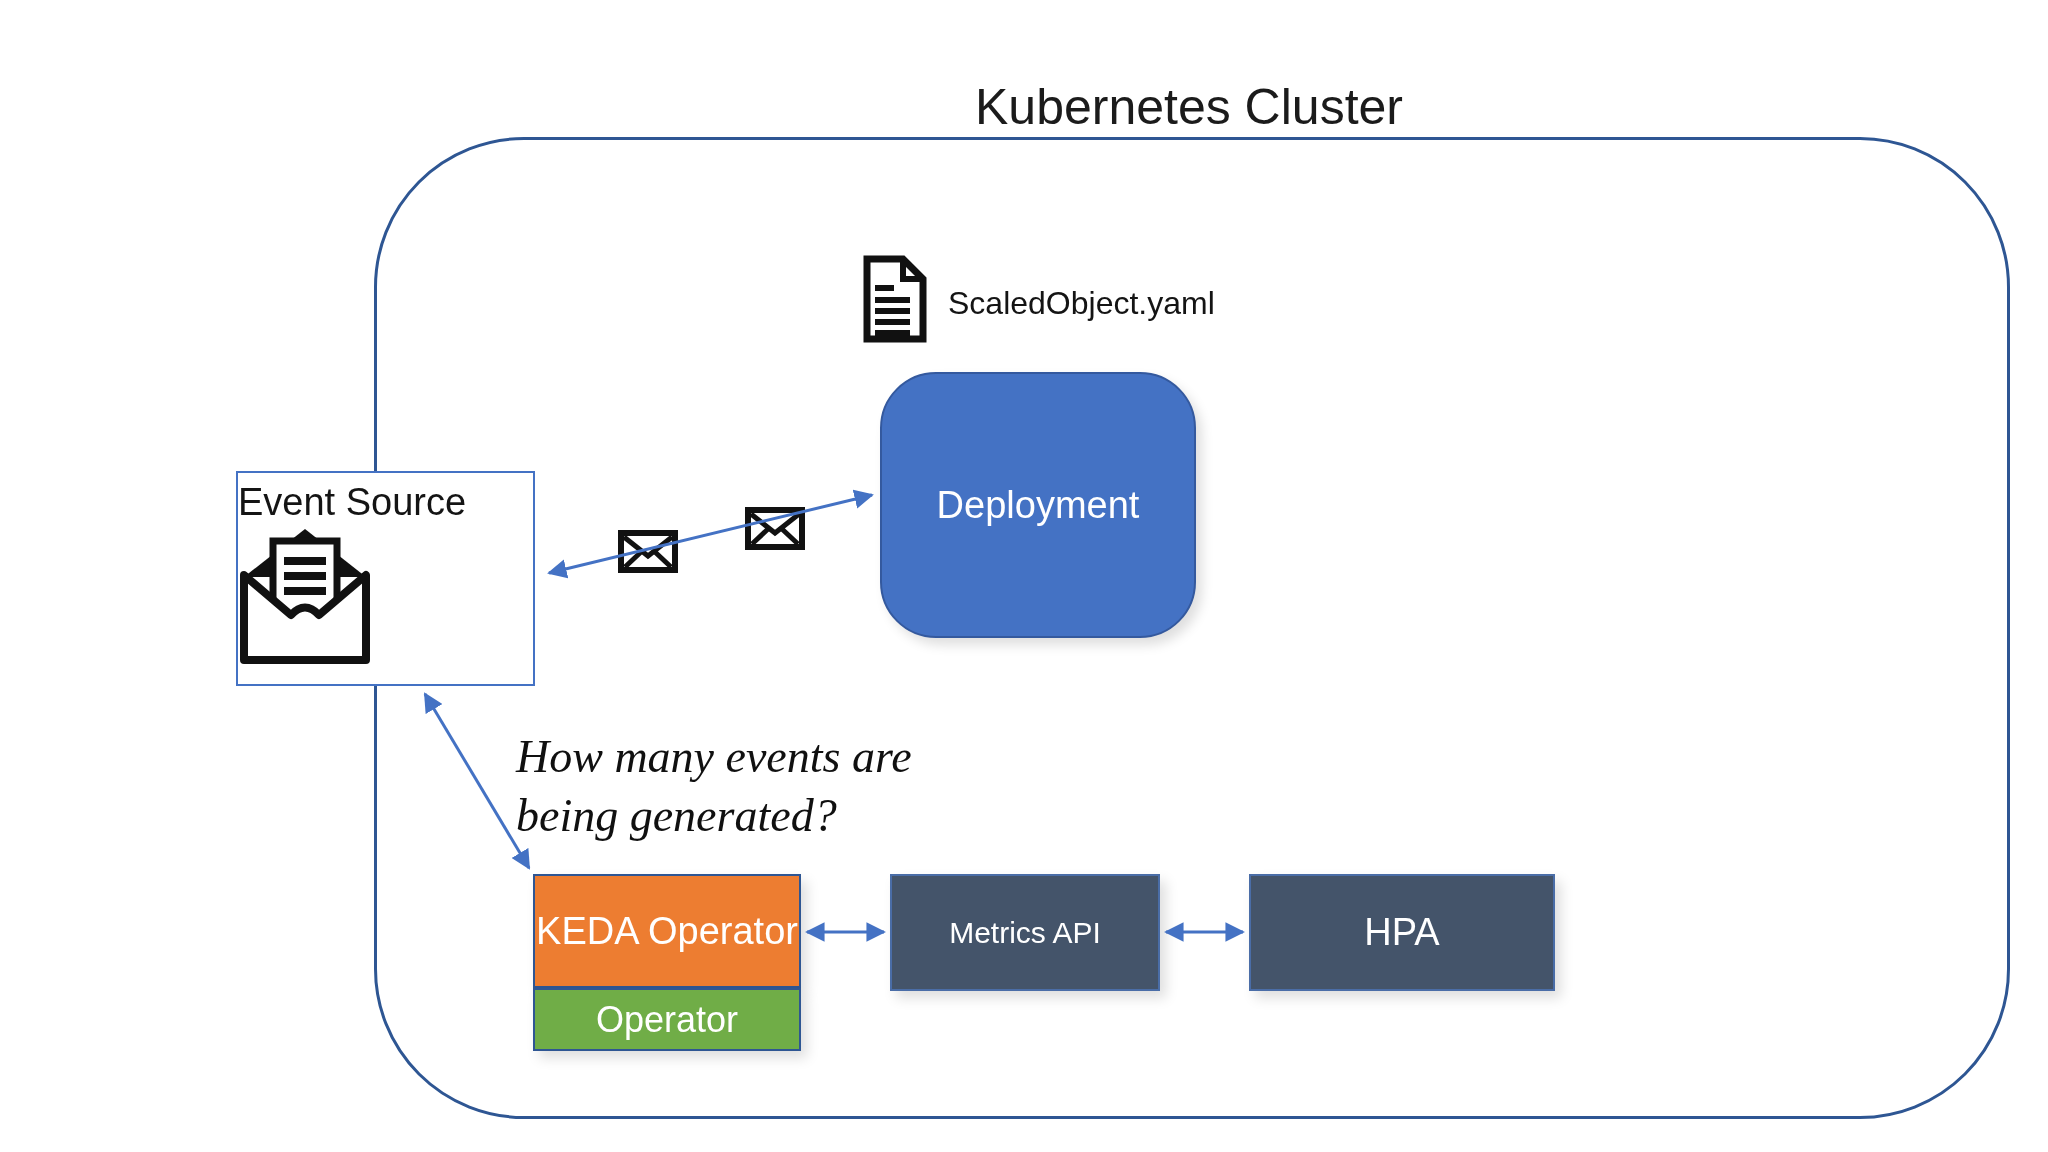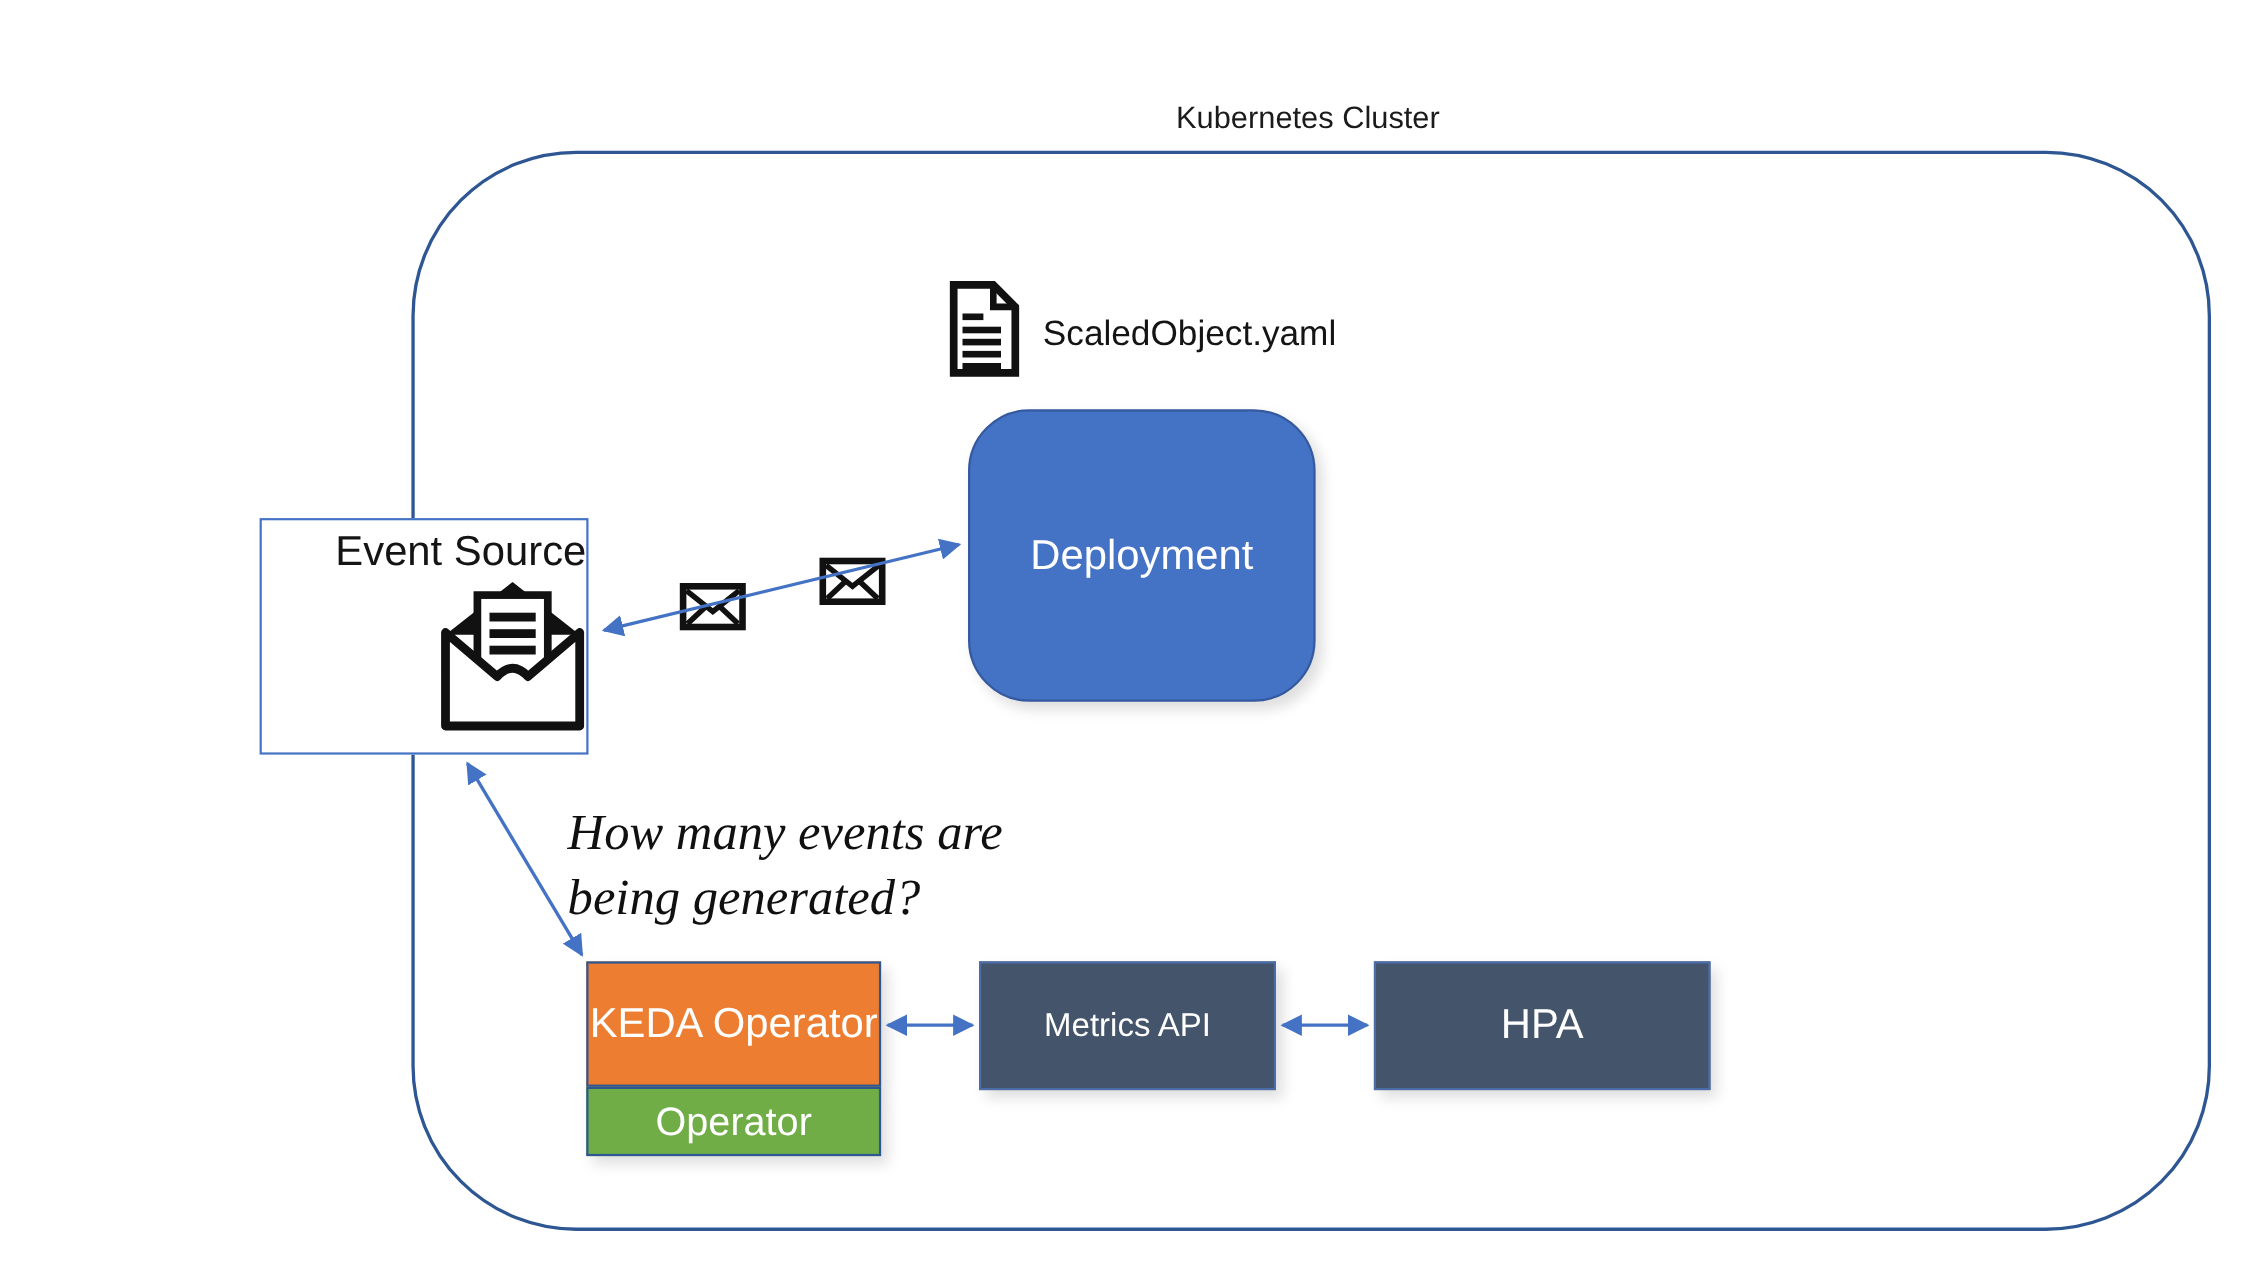--- a/index.html
+++ b/index.html
@@ -8,36 +8,36 @@
     font-family:"Liberation Sans",sans-serif;
   }
   .abs{position:absolute;}
   
   .cluster{
     left:374px;top:137px;width:1630px;height:976px;
     border:3px solid #2E5693;border-radius:150px;background:transparent;
   }
   .title{
     left:374px;top:84px;width:1630px;text-align:center;
-    font-size:28px;line-height:46px;color:#1b1b1b;
+    font-size:50px;line-height:46px;color:#1b1b1b;
   }
   
   .doc-icon{left:858px;top:252px;}
   .yaml-label{left:948px;top:280px;font-size:32px;line-height:46px;color:#141414;white-space:nowrap;}
   
   .node{display:flex;align-items:center;justify-content:center;box-sizing:border-box;}
   .deployment{
     left:880px;top:372px;width:316px;height:266px;border-radius:56px;
     background:#4472C4;border:2px solid #34599E;color:#ffffff;font-size:38px;
     box-shadow:6px 7px 12px rgba(0,0,0,0.13);
   }
   .event-source{
     left:236px;top:471px;width:299px;height:215px;background:#ffffff;
     border:2px solid #4472C4;box-sizing:border-box;
-    display:flex;flex-direction:column;align-items:flex-end;
+    display:flex;flex-direction:column;align-items:flex-start;
   }
   .es-label{font-size:38px;line-height:46px;color:#141414;margin-top:6px;}
   .question{
     left:516px;top:727px;font-size:46px;line-height:59px;font-style:italic;
     color:#101010;white-space:nowrap;font-family:Liberation Serif, serif;
   }
   .keda{
     left:533px;top:874px;width:268px;height:114px;background:#ED7D31;
     border:2px solid #2E5693;color:#ffffff;font-size:38px;
     box-shadow:6px 7px 12px rgba(0,0,0,0.13);

